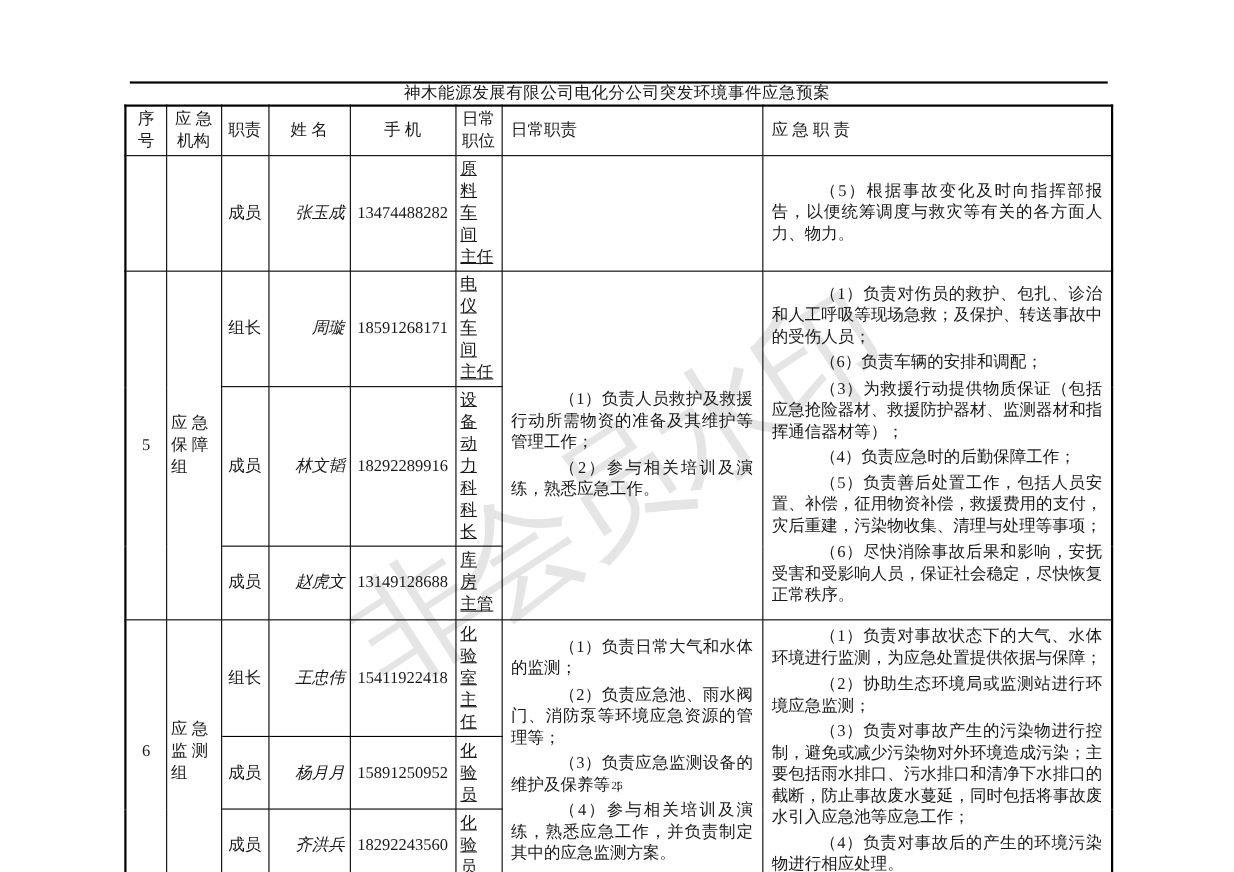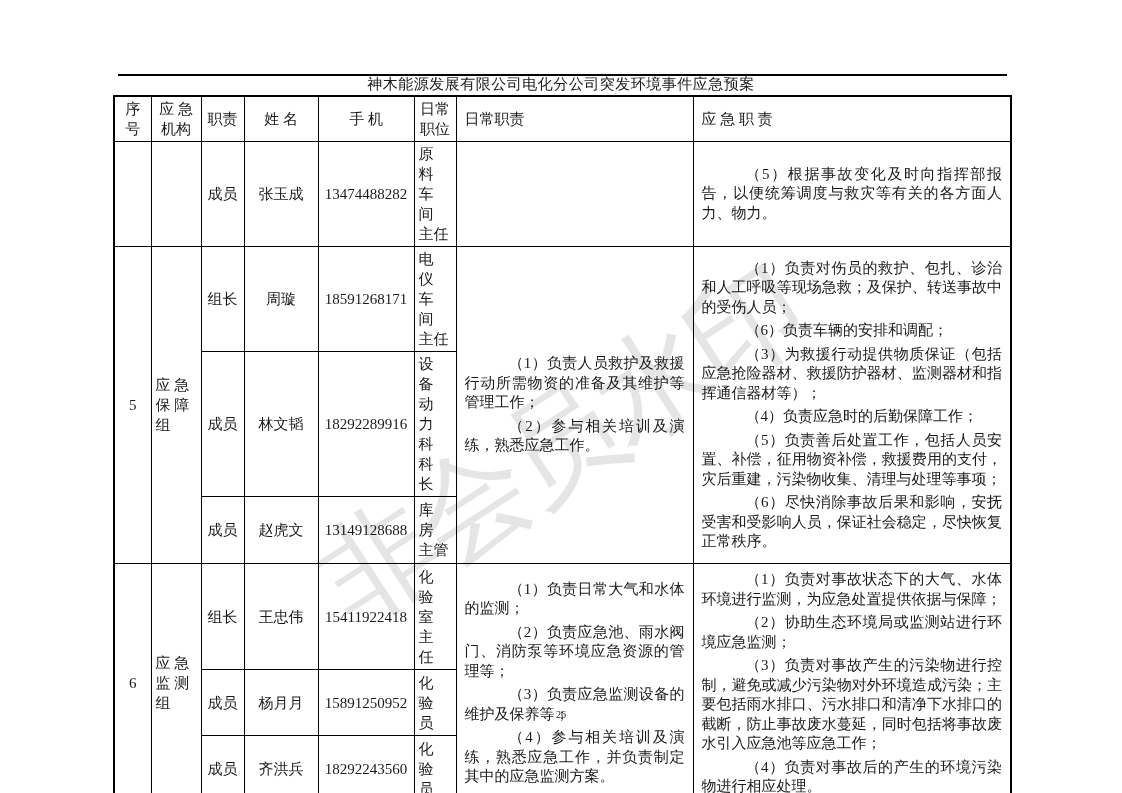--- a/index.html
+++ b/index.html
@@ -29,23 +29,23 @@
   }
   .roster th, .roster td {
     border:1px solid #000; background:transparent;
     font-size:15px; font-weight:normal; vertical-align:middle;
     padding:2px 4px; line-height:20px; overflow:hidden;
   }
   .roster th { text-align:center; }
   .roster th.hleft { text-align:left; padding-left:8px; }
   .pre { white-space:pre-line; }
   .cc { text-align:center;margin-left:44px; }
-  .cl { text-align:center; padding-left:7px; }
+  .cl { text-align:right; padding-left:7px;font-style:italic; }
   .org { padding-left:8px; line-height:22px; }
-  .pos { padding:2px 3px; line-height:20px; }
+  .pos { padding:2px 3px; line-height:20px;text-decoration:underline; }
   .duty { padding:2px 6px; font-size:13px; }
   .duty p { margin:4px; text-indent:44px; text-align:justify; line-height:19.5px; }
   .vtop { vertical-align:top; padding-top:6px; }
   tr.r0 { height:42px; }
   tr.r1 { height:68px; }
   tr.r2 { height:85px; }
   tr.r3 { height:80px; }
   tr.r4 { height:67px; }
   tr.r5 { height:66px; }
   tr.r6 { height:65px; }

